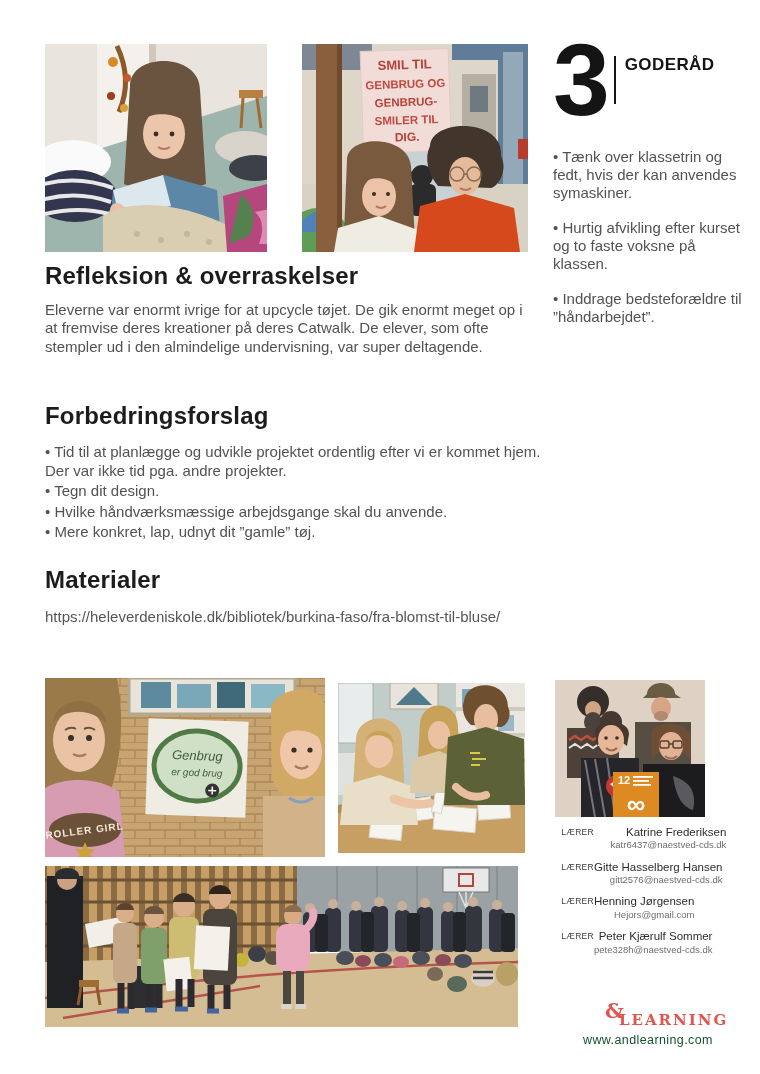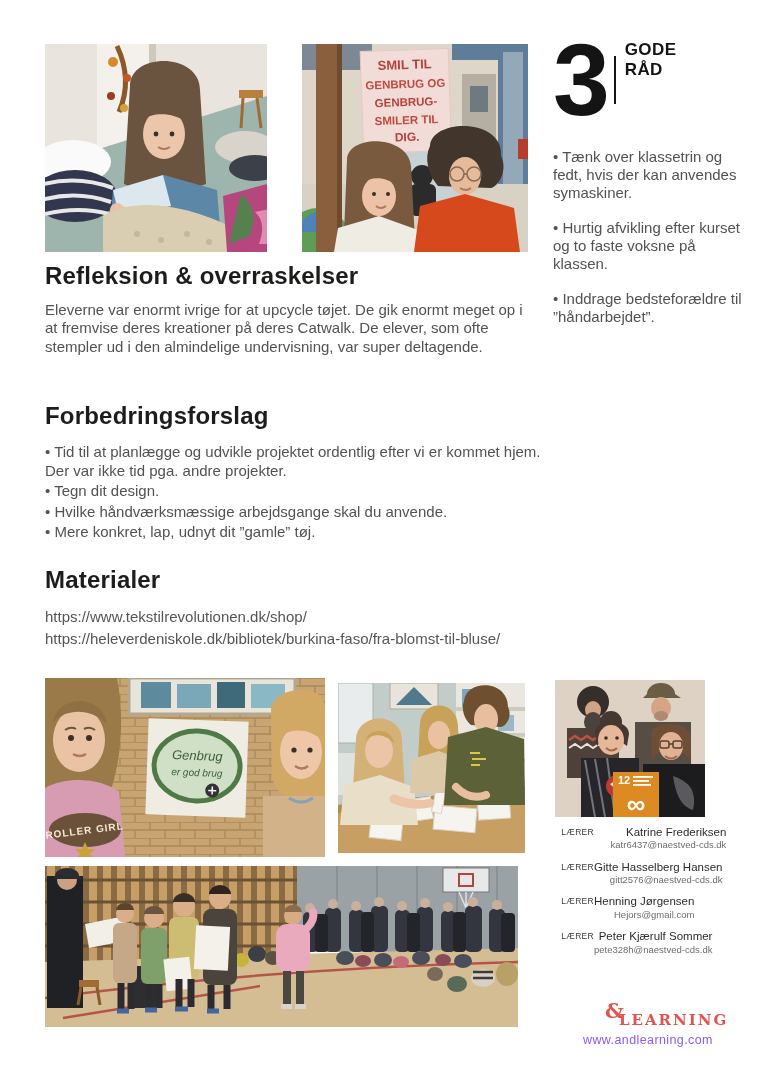--- a/index.html
+++ b/index.html
@@ -15,39 +15,39 @@
   .sec-title { font-size:24px; font-weight:bold; color:#1c1c1a; letter-spacing:.2px; }
   .body-text { font-size:15px; line-height:1.22; color:#525252; }
   .bullet-p  { font-size:15px; line-height:1.24; color:#525252; margin-bottom:2px; }
   .link-line { font-size:15px; line-height:1.45; color:#555555; text-decoration:none; display:block; }
 
   
   .tips { position:absolute; left:553px; top:40px; width:194px; }
   .tips-head { display:flex; align-items:flex-start; height:88px; margin-bottom:20px; }
   .tips-count { font-size:102px; font-weight:bold; color:#141414; line-height:.8; letter-spacing:-3px; }
   .tips-divider { width:2px; height:48px; background:#141414; margin:16px 9px 0 7px; }
-  .tips-labels { display:flex; flex-direction:column; }
+  .tips-labels { display:flex; flex-direction:row; margin-top:15px; }
   .tips-labels span { font-size:17px; font-weight:bold; color:#141414; line-height:1.18; letter-spacing:.4px; }
   .tip { font-size:15px; line-height:1.2; color:#525252; margin-bottom:17px; }
 
   
   .credits { position:absolute; left:555px; top:825px; width:195px; }
   .credits-title { font-size:17px; font-weight:normal; color:#2f2f2f; margin-bottom:13px; }
   .person { display:flex; margin-bottom:8px;text-align:right; }
   .person-role { font-size:8.5px; color:#3b3b3b; width:39px; flex:0 0 39px; letter-spacing:.3px; padding-top:2px; }
   .person-name { font-size:11.5px; color:#2c2c2c; line-height:1.25; }
   .person-email { font-size:9.5px; color:#6d6d6d; line-height:1.3; }
 
   
   .logo { position:absolute; left:555px; top:996px; width:195px; height:55px; }
   .logo-amp { position:absolute; left:50px; top:2px; font-family:"DejaVu Serif", serif; font-weight:bold;
               font-size:21px; color:#e2544e; }
   .logo-word { position:absolute; left:64px; top:15px; font-family:"DejaVu Serif", serif; font-weight:bold;
                font-size:15px; letter-spacing:2px; color:#e2544e; }
-  .logo-site { position:absolute; left:28px; top:37px; font-size:12.5px; letter-spacing:.4px; color:#8b5cf6; }
+  .logo-site { position:absolute; left:28px; top:37px; font-size:12.5px; letter-spacing:.4px; color:#14532d; }
 </style>
 </head>
 <body>
 
 <main class="page">
 
   <svg class="photo" style="left:45px; top:44px;" width="222" height="208" viewBox="0 0 222 208" role="img">
     <rect width="222" height="208" fill="#e9e4dd"></rect>
     <rect x="52" y="0" width="56" height="118" fill="#f4f1ec"></rect>
     <rect x="104" y="0" width="7" height="118" fill="#cfc8bc"></rect>
@@ -150,21 +150,20 @@
       <p class="bullet-p">• Tid til at planlægge og udvikle projektet ordentlig efter vi er kommet hjem. Der var ikke tid pga. andre projekter.</p>
       <p class="bullet-p">• Tegn dit design.</p>
       <p class="bullet-p">• Hvilke håndværksmæssige arbejdsgange skal du anvende.</p>
       <p class="bullet-p">• Mere konkret, lap, udnyt dit ”gamle” tøj.</p>
     </div>
   </section>
 
   <section class="abs" style="left:45px; top:566px; width:502px;">
     <h2 class="sec-title">Materialer</h2>
     <div style="margin-top:12px;">
-      <a href="#" class="link-line">https://www.tekstilrevolutionen.dk/shop/</a>
       <a href="#" class="link-line">https://heleverdeniskole.dk/bibliotek/burkina-faso/fra-blomst-til-bluse/</a>
     </div>
   </section>
 
   <svg class="photo" style="left:45px; top:678px;" width="280" height="179" viewBox="0 0 280 179" role="img">
     <defs>
       <pattern id="brick" width="30" height="16" patternUnits="userSpaceOnUse">
         <rect width="30" height="16" fill="#c8a473"></rect>
         <path d="M0,0 H30 M0,8 H30 M15,0 V8 M0,8 V16 M30,8 V16 M15,16 V16" stroke="#ab8a57" stroke-width="1.4" fill="none"></path>
         <path d="M7,8 V16 M23,8 V16" stroke="#ab8a57" stroke-width="0" fill="none"></path>

